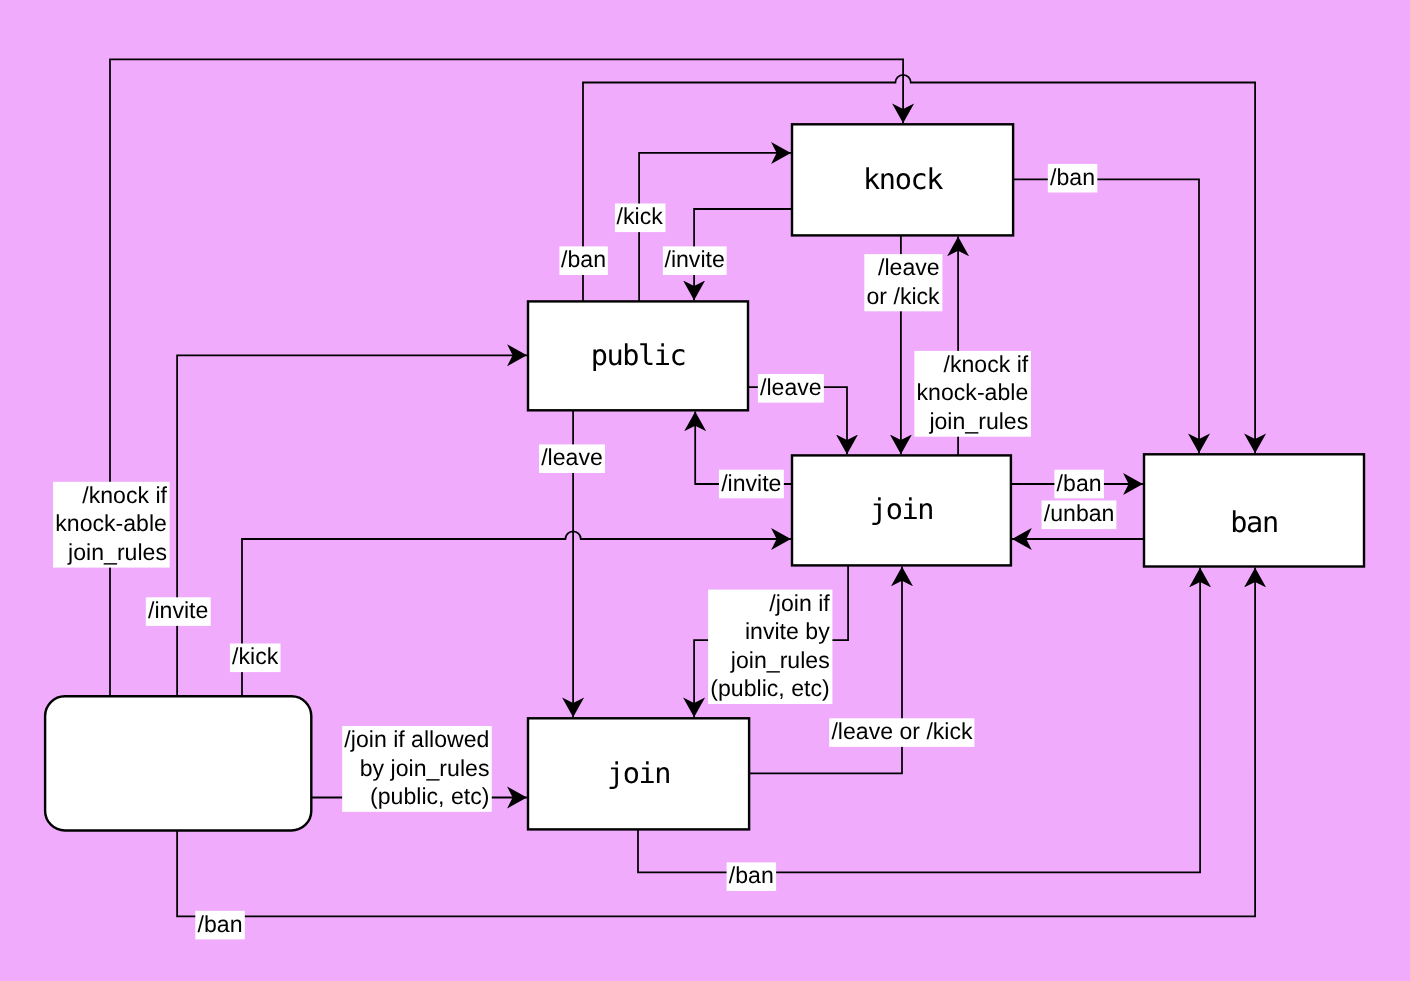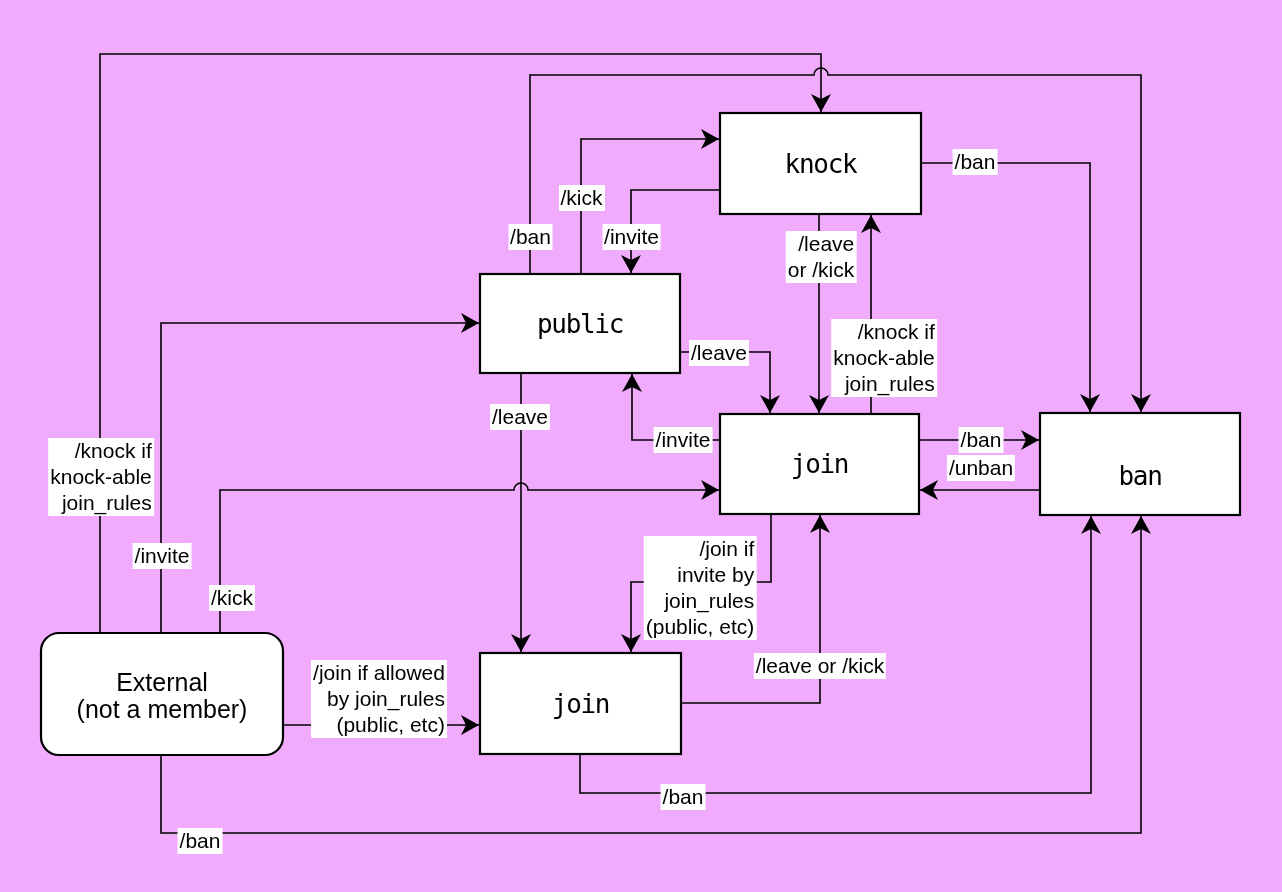--- a/index.html
+++ b/index.html
@@ -52,22 +52,20 @@
       <rect x="480" y="653" width="201" height="101"></rect>
       <rect x="41" y="633" width="242" height="122" rx="18"></rect>
     </g>
   </svg>
 
   <div class="nlabel" style="left:820.5px;top:163.5px">knock</div>
   <div class="nlabel" style="left:580px;top:323.5px">public</div>
   <div class="nlabel" style="left:819.5px;top:464px">join</div>
   <div class="nlabel" style="left:1140px;top:476px">ban</div>
   <div class="nlabel" style="left:580.5px;top:703.5px">join</div>
-  <div class="nlabel nlabel-sans" style="left:162px;top:696px">External
-(not a member)</div>
 
   <div class="elabel" style="left:581.5px;top:198px">/kick</div>
   <div class="elabel" style="left:530.5px;top:237px">/ban</div>
   <div class="elabel" style="left:631.5px;top:237px">/invite</div>
   <div class="elabel" style="left:821px;top:257px">/leave
 or /kick</div>
   <div class="elabel" style="left:975px;top:162px">/ban</div>
   <div class="elabel" style="left:884px;top:358px">/knock if
 knock-able
 join_rules</div>

